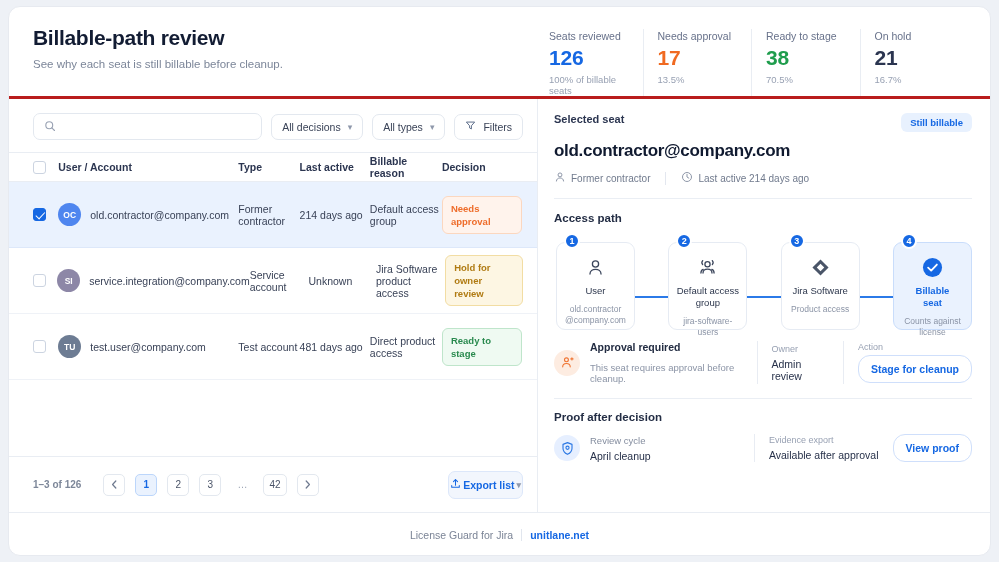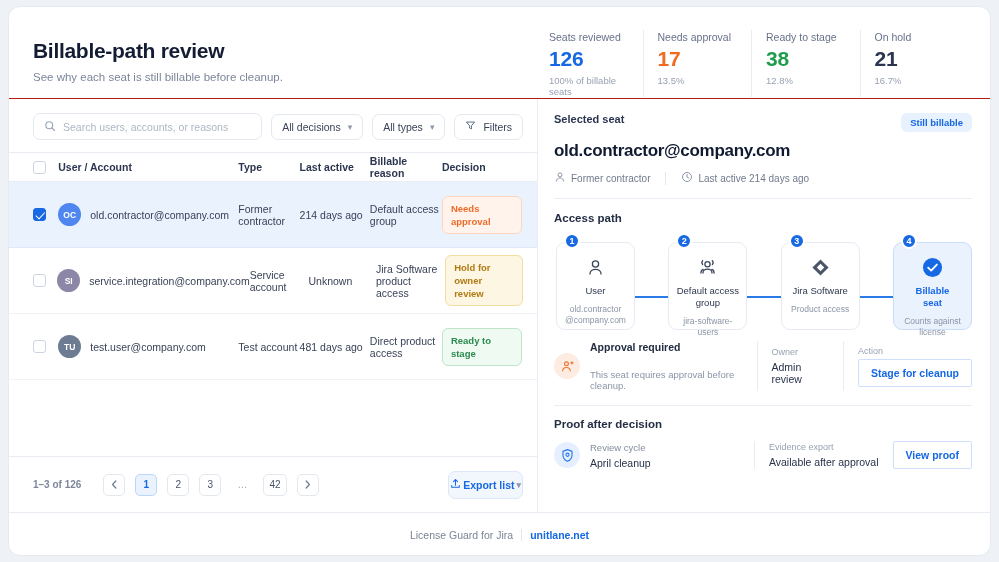--- a/index.html
+++ b/index.html
@@ -13,23 +13,23 @@
     position: absolute; left: 8px; top: 6px;
     width: 983px; height: 550px;
     background: #ffffff;
     border-radius: 12px;
     border: 1px solid #e7eaf0;
     overflow: hidden;
   }
 
   
   .header {
-    display: flex; align-items: center;
+    display: flex; align-items: flex-start;
     height: 92px;
-    border-bottom: 1px solid #b91c1c;
+    border-bottom: 3px solid #b91c1c;
     padding: 18px 22px 0 16px;
   }
   .header-left { width: 516px; padding-left: 8px; }
   .page-title {
     font-size: 21px; font-weight: bold; color: #121c33;
     letter-spacing: -0.3px; line-height: 26px;
   }
   .page-sub {
     font-size: 11.5px; color: #7c8699; margin-top: 6px; line-height: 15px;
   }
@@ -185,26 +185,26 @@
   .connector i { display: block; width: 100%; height: 1.6px; background: #2b7ae8; }
 
   
   .info-row { display: flex; align-items: center; margin-top: 11px; }
   .info-icon {
     width: 26px; height: 26px; border-radius: 50%;
     display: flex; align-items: center; justify-content: center; flex: none;
   }
   .info-main { margin-left: 10px; }
   .info-t { font-size: 10.5px; font-weight: bold; color: #222c42; }
-  .info-d { font-size: 9.5px; color: #8b94a6; margin-top: 16px; }
+  .info-d { font-size: 9.5px; color: #8b94a6; margin-top: 9px; }
   .vdiv { width: 1px; align-self: stretch; background: #e8ecf3; margin: 0 14px; }
   .kv-l { font-size: 9px; color: #98a1b3; }
   .kv-v { font-size: 10.5px; color: #27314a; margin-top: 4px; }
   .ghost-btn {
-    border: 1px solid #cfdffb; border-radius: 2px; background: #fff;
+    border: 1px solid #cfdffb; border-radius: 12px; background: #fff;
     padding: 7px 12px; font-size: 10.5px; font-weight: bold; color: #1668e3;
     white-space: nowrap;
   }
   .hr2 { height: 1px; background: #eaeef4; margin-top: 14px; }
 
   
   .footer {
     height: 44px; border-top: 1px solid #e9edf3;
     display: flex; align-items: center; justify-content: center; gap: 8px;
     font-size: 10.5px; color: #7b8496;
@@ -230,21 +230,21 @@
         <div class="stat-note">100% of billable seats</div>
       </div>
       <div class="stat">
         <div class="stat-label">Needs approval</div>
         <div class="stat-value" style="color:#f06a21">17</div>
         <div class="stat-note">13.5%</div>
       </div>
       <div class="stat">
         <div class="stat-label">Ready to stage</div>
         <div class="stat-value" style="color:#1f9d4d">38</div>
-        <div class="stat-note">12.8%</div>
+        <div class="stat-note">70.5%</div>
       </div>
       <div class="stat">
         <div class="stat-label">On hold</div>
         <div class="stat-value" style="color:#2b3550">21</div>
         <div class="stat-note">16.7%</div>
       </div>
     </div>
   </div>
 
   <div class="body">
@@ -252,21 +252,20 @@
     <div class="left">
 
       <div class="toolbar">
         <div class="search-box">
           <span class="icon">
             <svg width="12" height="12" viewBox="0 0 16 16" fill="none" stroke="#9aa3b4" stroke-width="1.5">
               <circle cx="7" cy="7" r="4.6"></circle>
                 <line x1="10.4" y1="10.4" x2="14" y2="14" stroke-linecap="round"></line>
             </svg>
           </span>
-          <input type="text" placeholder="Search users, accounts, or reasons" style="">
         </div>
         <div class="pill">
           <span>All decisions</span>
           <span class="caret">▾</span>
         </div>
         <div class="pill">
           <span>All types</span>
           <span class="caret">▾</span>
         </div>
         <div class="pill">

